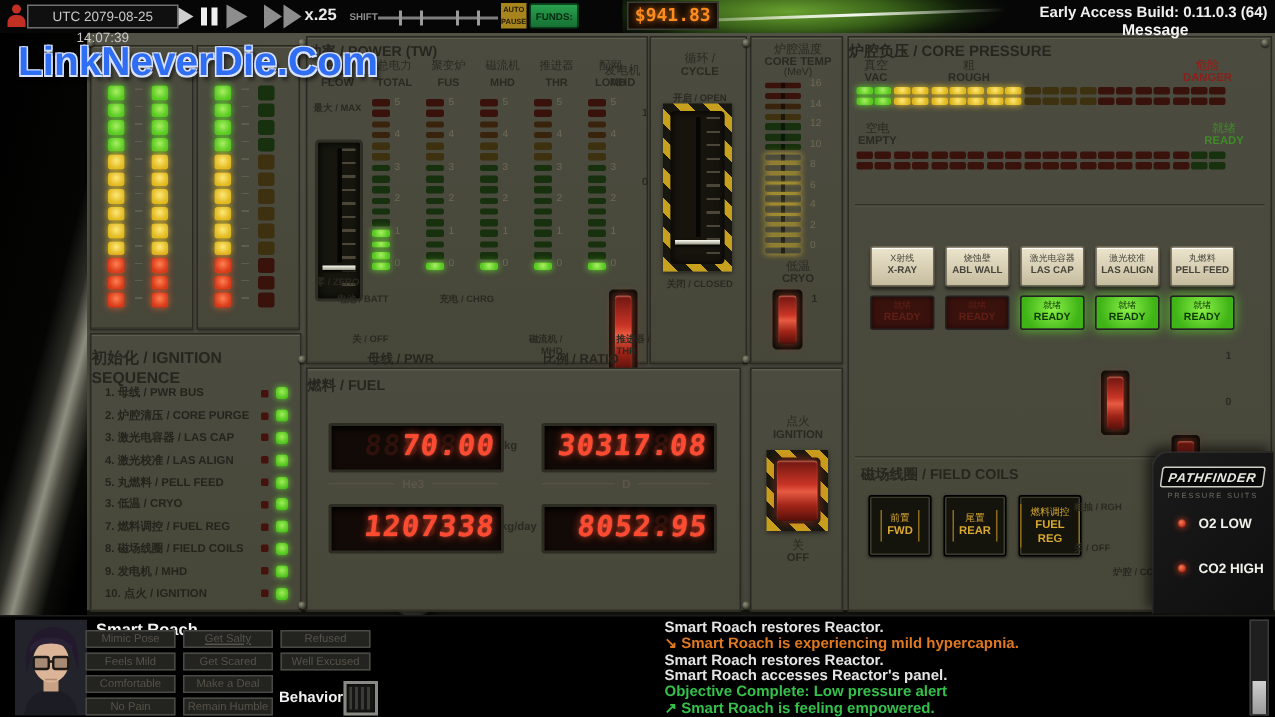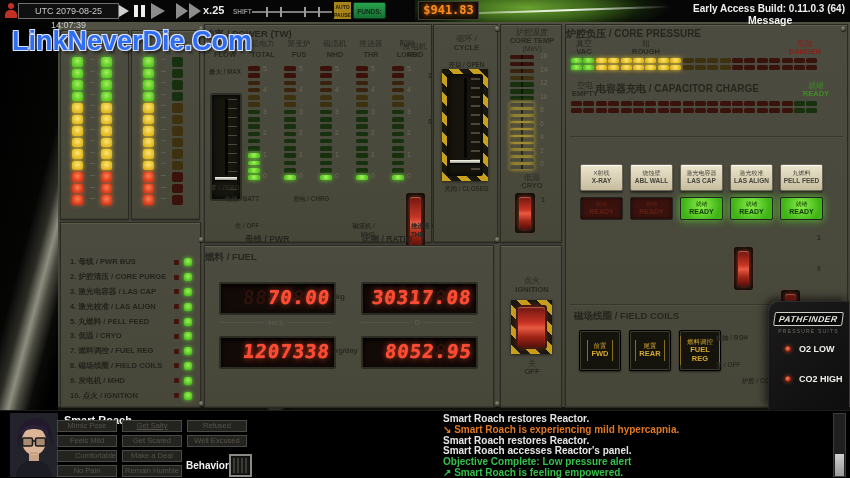--- a/index.html
+++ b/index.html
@@ -285,20 +285,21 @@
           <span class="led led-y"></span>
           <span class="led led-y"></span>
           <span class="led led-y"></span>
           <span class="led led-r"></span>
           <span class="led led-r"></span>
           <span class="led led-r"></span>
         </div>
     </div>
 
     <div class="panel" id="ignition-panel" style="left:60px;top:200px;width:141px;height:186px;">
+      <div class="ptitle">初始化 / IGNITION SEQUENCE</div>
       <div id="ignition-items">
           <div class="ig-row">
             <span class="ig-label">1. 母线 / PWR BUS</span>
             <span class="mini-led"></span>
             <span class="mini-led ok"></span>
           </div>
           <div class="ig-row">
             <span class="ig-label">2. 炉腔清压 / CORE PURGE</span>
             <span class="mini-led"></span>
             <span class="mini-led ok"></span>
@@ -691,21 +692,20 @@
           <span class="led led-y"></span>
           <span class="led led-r"></span>
           <span class="led led-r"></span>
           <span class="led led-r"></span>
           <span class="led led-r"></span>
           <span class="led led-r"></span>
           <span class="led led-r"></span>
           <span class="led led-r"></span>
         </div>
 
-      <div class="ptitle abs" style="left:30px;top:57px;width:220px;font-size:10px;">电容器充电 / CAPACITOR CHARGE</div>
       <div class="small-cn abs" style="left:5px;top:55px;width:28px;">空电</div>
       <div class="small-en abs" style="left:5px;top:64px;width:28px;">EMPTY</div>
       <div class="small-cn abs" style="left:234px;top:55px;width:32px;color:#3f8c26;">就绪</div>
       <div class="small-en abs" style="left:234px;top:64px;width:32px;color:#3f8c26;">READY</div>
       <div class="hleds" style="left:5px;top:76px;">
           <span class="led led-r"></span>
           <span class="led led-r"></span>
           <span class="led led-r"></span>
           <span class="led led-r"></span>
           <span class="led led-r"></span>
@@ -871,21 +871,21 @@
       </svg>
     </div>
     <div id="crew-name">Smart Roach</div>
     <div id="crew-buttons">
         <div class="crew-btn" style="left: 57px; top: 9px;">Mimic Pose</div>
         <div class="crew-btn" style="left: 122px; top: 9px; text-decoration: underline;">Get Salty</div>
         <div class="crew-btn" style="left: 187px; top: 9px;">Refused</div>
         <div class="crew-btn" style="left: 57px; top: 24px;">Feels Mild</div>
         <div class="crew-btn" style="left: 122px; top: 24px;">Get Scared</div>
         <div class="crew-btn" style="left: 187px; top: 24px;">Well Excused</div>
-        <div class="crew-btn" style="left: 57px; top: 39px; text-align: right;">Comfortable</div>
+        <div class="crew-btn" style="left: 57px; top: 39px;">Comfortable</div>
         <div class="crew-btn" style="left: 122px; top: 39px;">Make a Deal</div>
         <div class="crew-btn" style="left: 57px; top: 54px;">No Pain</div>
         <div class="crew-btn" style="left: 122px; top: 54px;">Remain Humble</div>
       </div>
     <div id="behavior-label">Behavior:</div>
     <div id="behavior-box">
         <div class="bic"></div>
       </div>
     <div id="log-lines">
         <div class="log-w">Smart Roach restores Reactor.</div>

